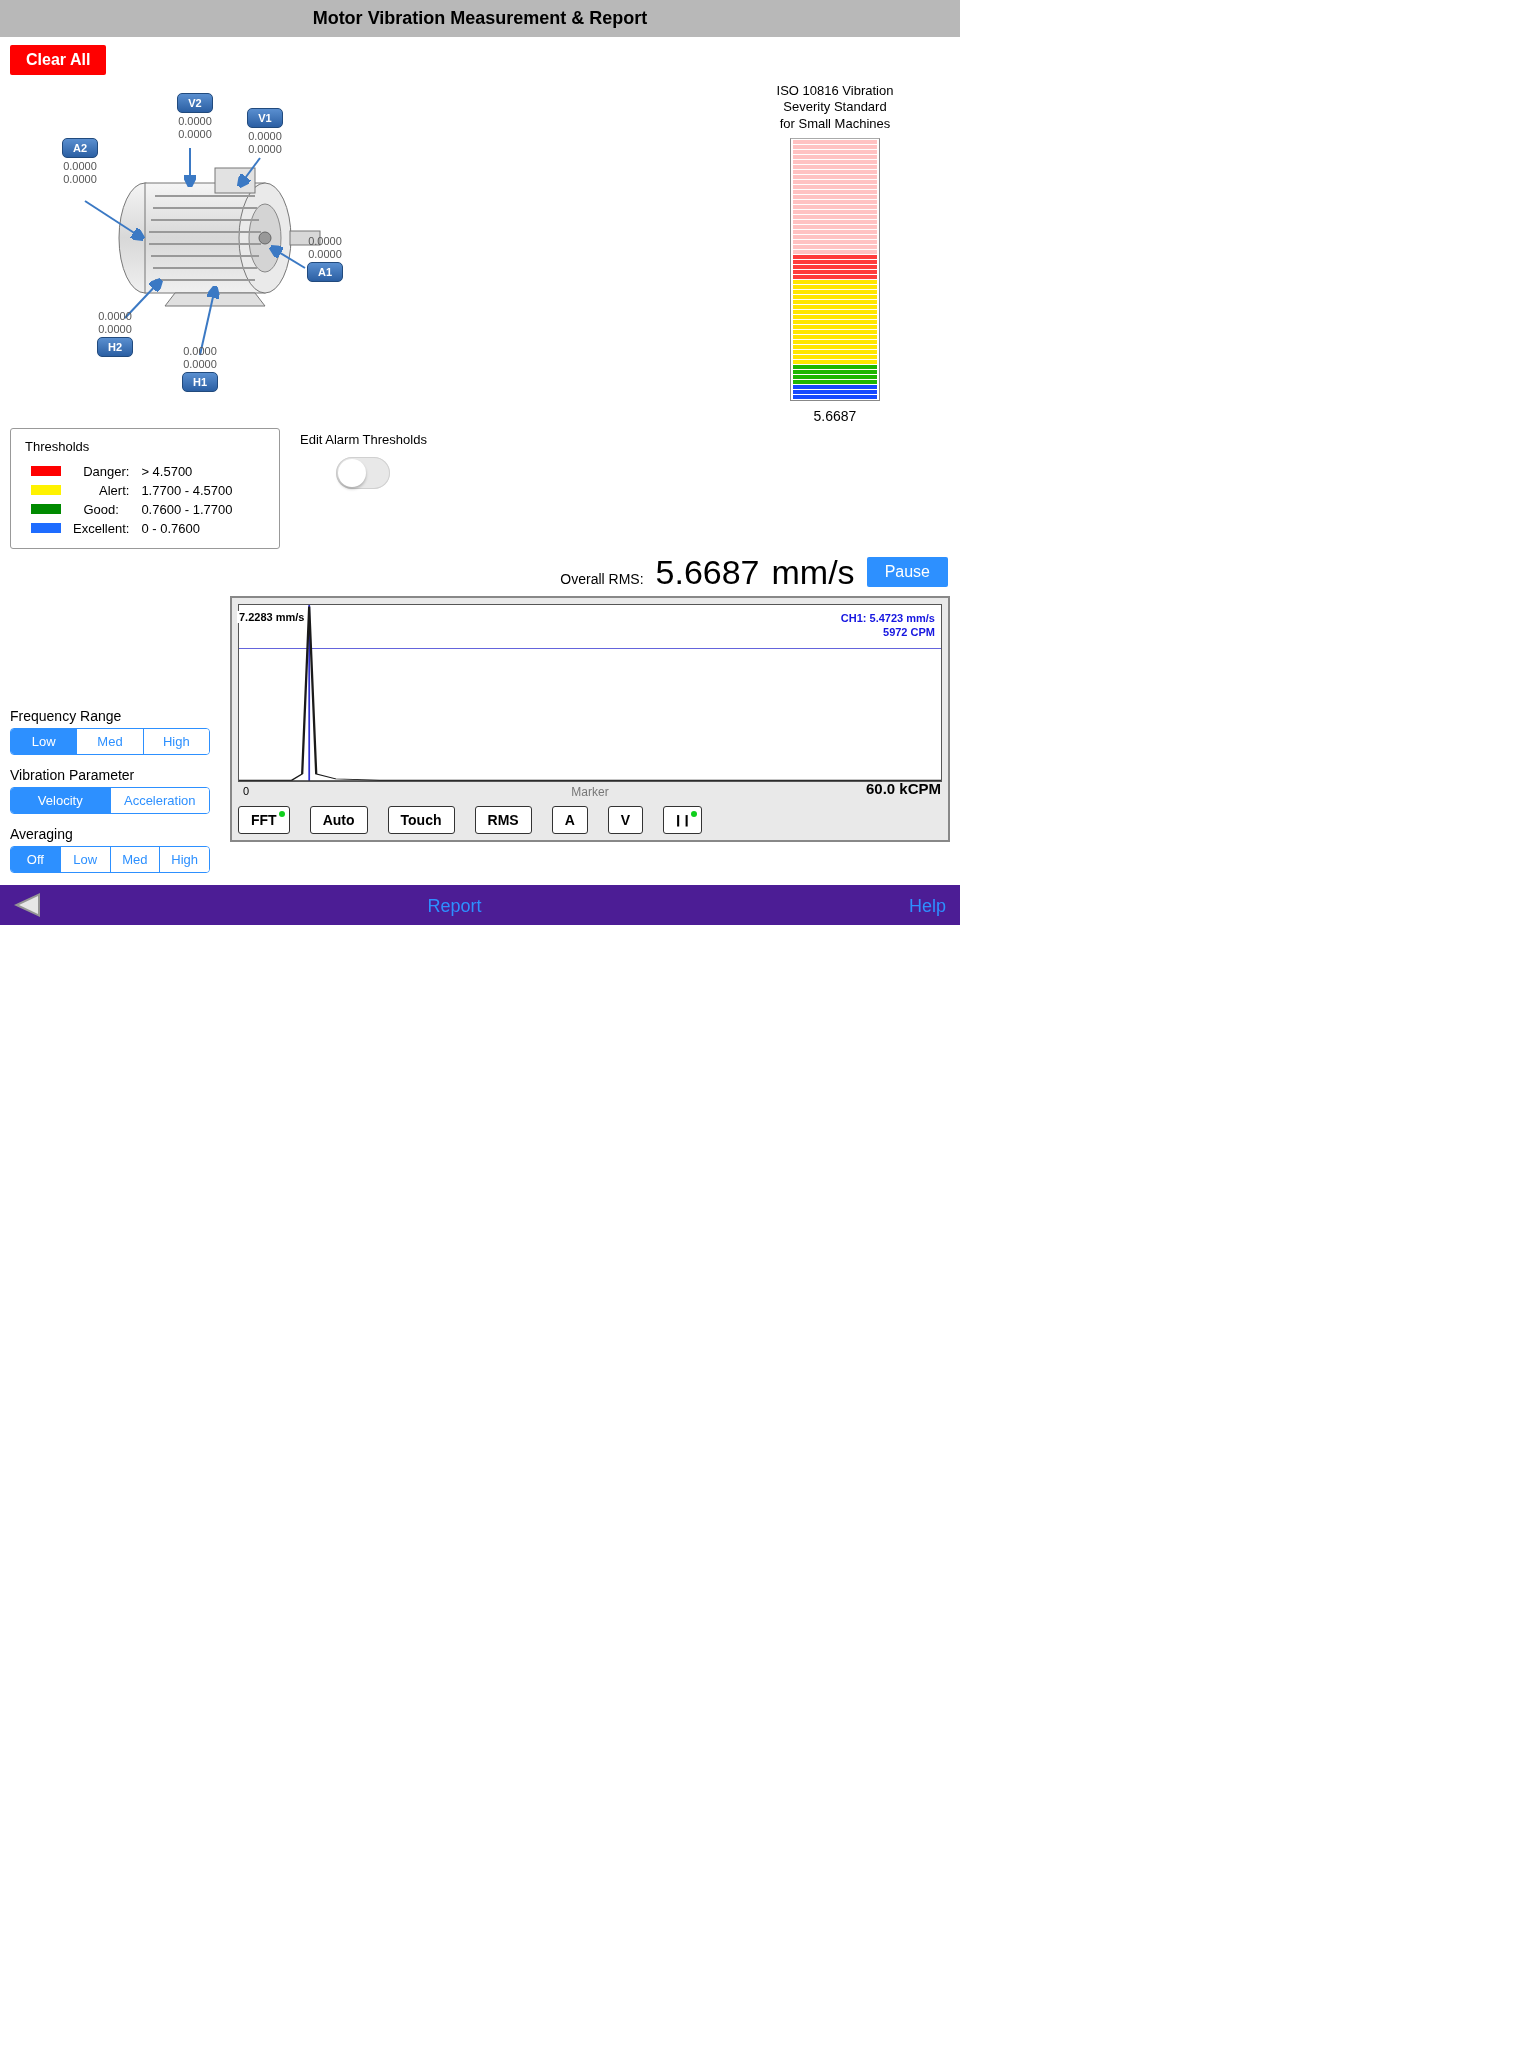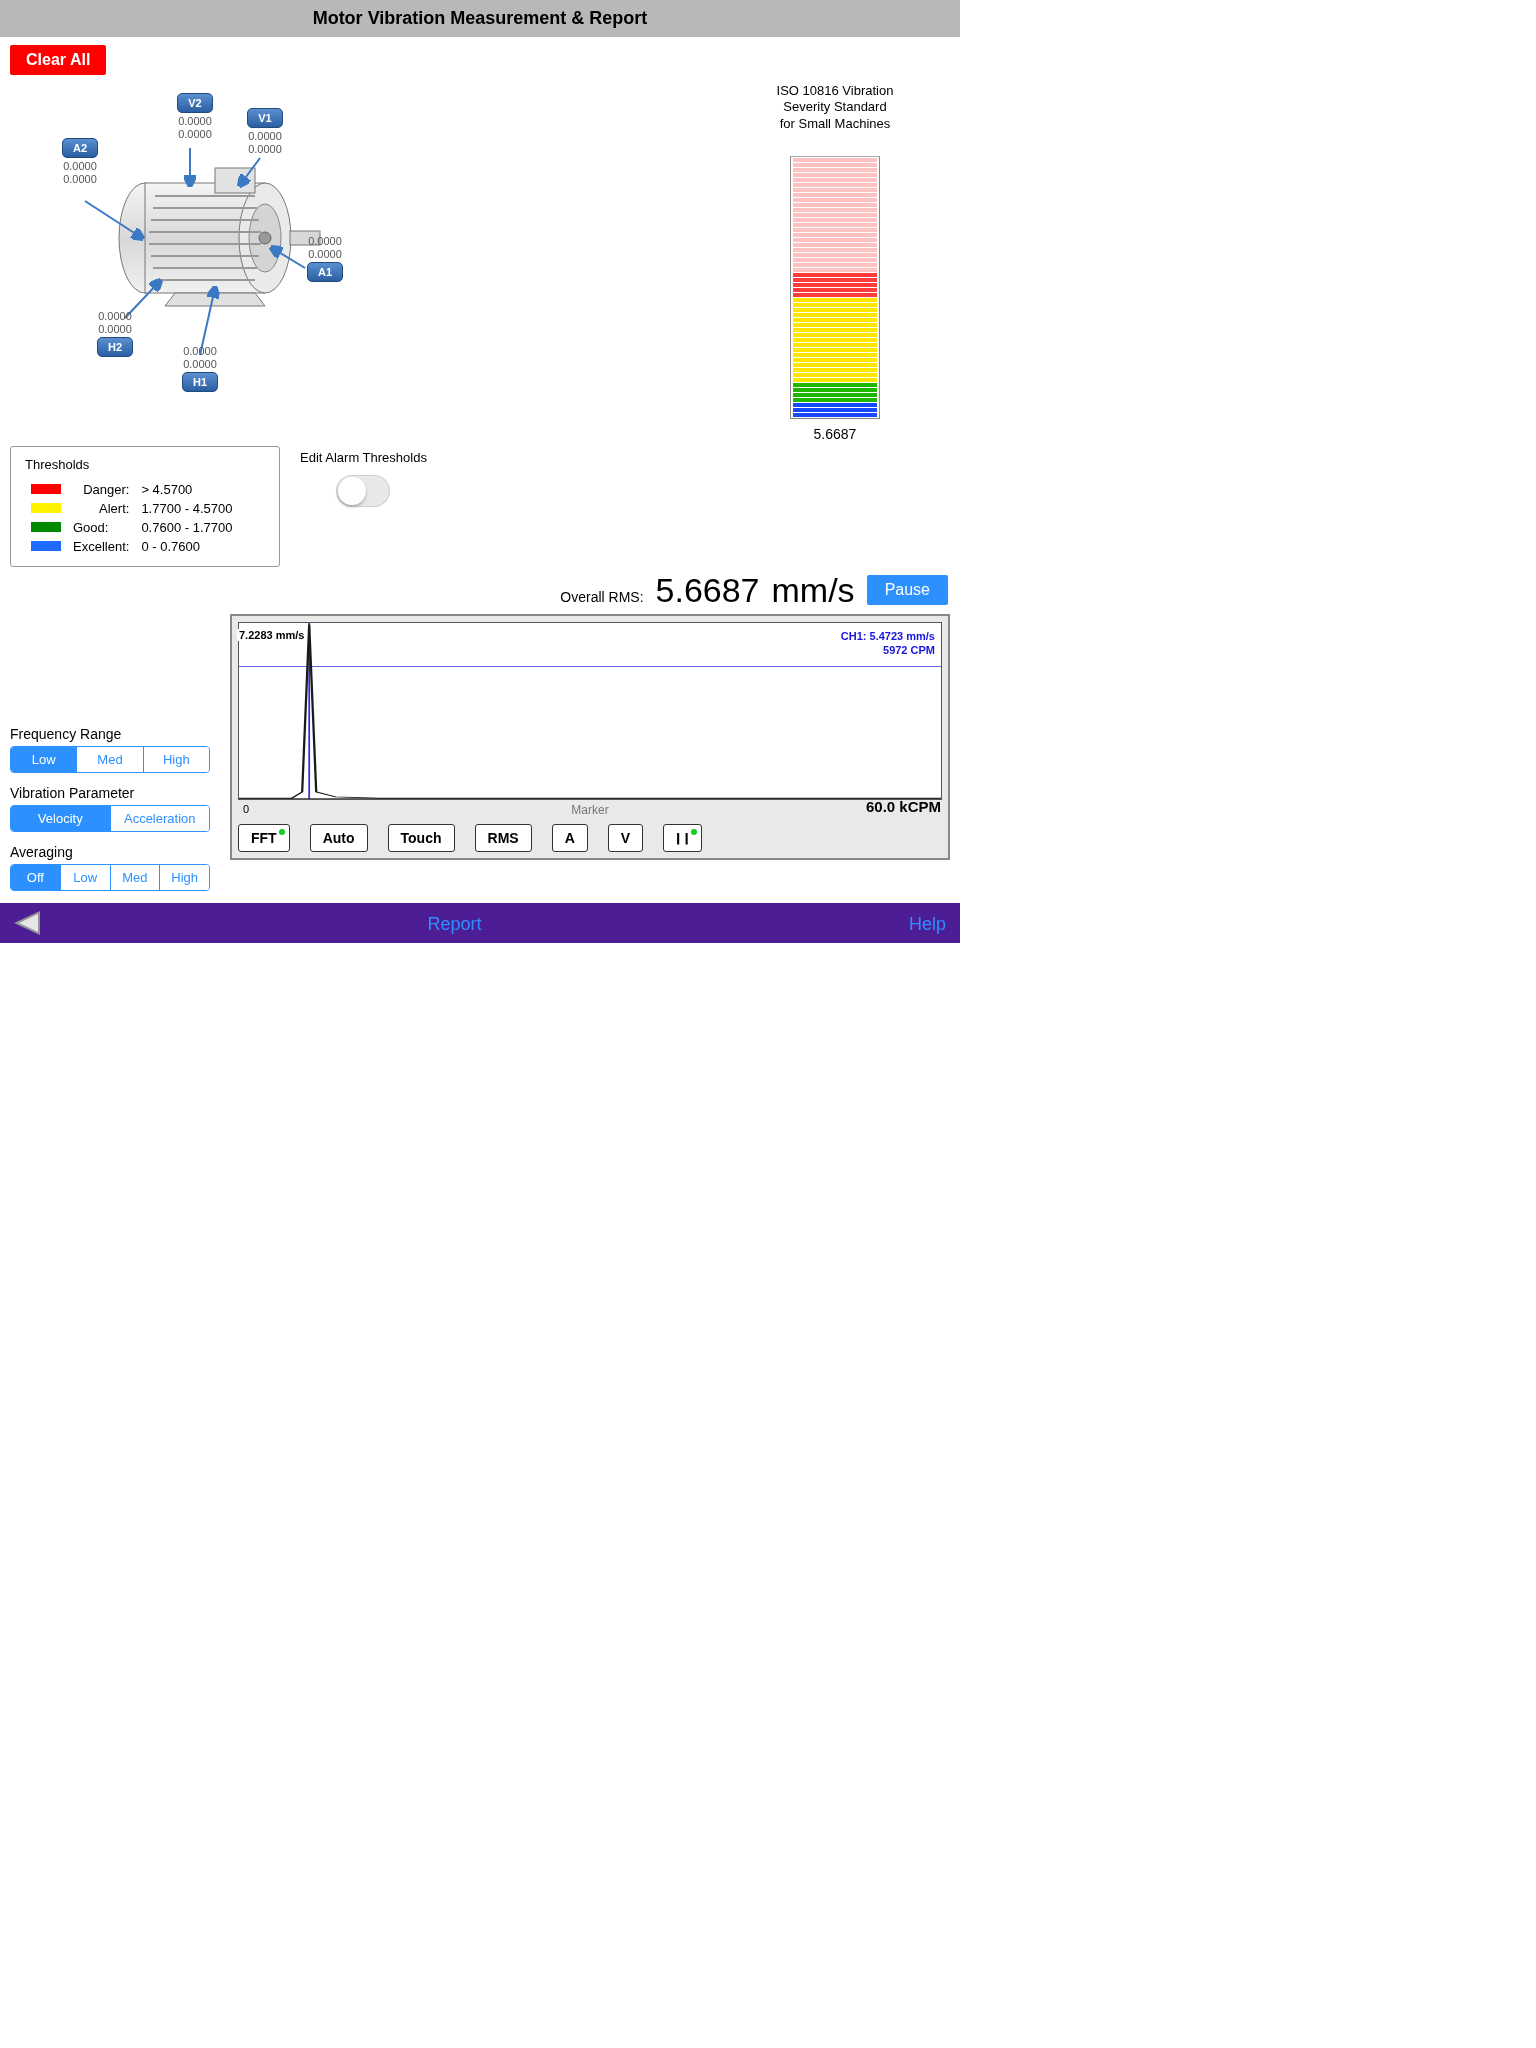--- a/index.html
+++ b/index.html
@@ -79,21 +79,21 @@
   }
 
   .iso-block {
     margin-left: auto;
     width: 230px;
     text-align: center;
   }
   .iso-title {
     font-size: 13px;
     line-height: 1.25;
-    margin-bottom: 24px;
+    margin-bottom: 6px;
   }
   .iso-bar {
     display: inline-block;
     border: 1px solid #888;
     border-top: 1px solid #aaa;
     width: 90px;
     background: #fff;
   }
   .iso-bar .seg {
     height: 4.0px;
@@ -401,21 +401,21 @@
           <td style="text-align:right">Danger:</td>
           <td class="range">&gt; 4.5700</td>
           </tr>
       <tr>
             <td><span class="swatch sw-yellow"></span></td>
           <td style="text-align:right">Alert:</td>
           <td class="range">1.7700 - 4.5700</td>
           </tr>
       <tr>
             <td><span class="swatch sw-green"></span></td>
-          <td style="text-align:left">Good:</td>
+          <td style="text-align:center">Good:</td>
           <td class="range">0.7600 - 1.7700</td>
           </tr>
       <tr>
             <td><span class="swatch sw-blue"></span></td>
           <td style="text-align:right">Excellent:</td>
           <td class="range">0 - 0.7600</td>
           </tr>
     </tbody>
       </table>
   </div>

